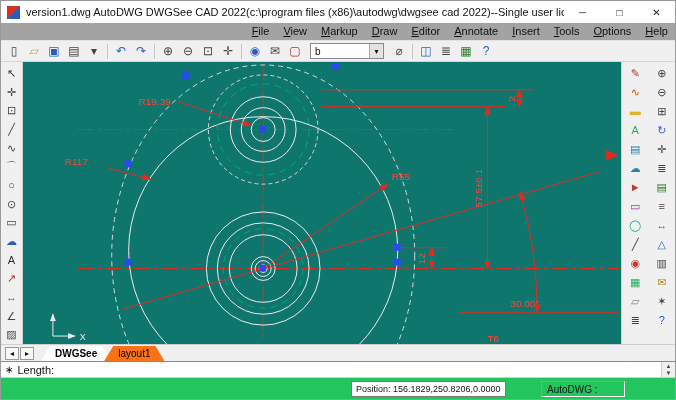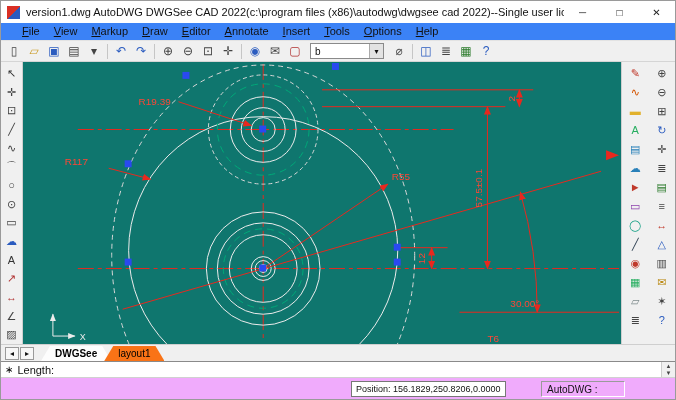--- a/index.html
+++ b/index.html
@@ -13,22 +13,22 @@
     user-select: none;
   }
   
   .titlebar { height: 22px; display: flex; align-items: center; background: #fff; flex: none; }
   .app-icon { width: 13px; height: 13px; margin-left: 6px; flex: none;
     background: linear-gradient(135deg, #d93025 0 52%, #2a5bbf 52% 100%); }
   .title { margin-left: 6px; font-size: 11px; white-space: nowrap; overflow: hidden; flex: 1; }
   .win-controls { display: flex; height: 100%; flex: none; }
   .win-btn { width: 37px; display: flex; align-items: center; justify-content: center; font-size: 10px; color: #222; }
   
-  .menubar { height: 18px; display: flex; align-items: stretch; background: #3b82f6; padding-left: 14px;
-    border-bottom: 1px solid #e3e3e3; flex: none; }
+  .menubar { height: 18px; display: flex; align-items: stretch; background: #a3a3a3; padding-left: 3px;
+    border-bottom: 1px solid #e3e3e3; flex: none; justify-content: flex-end; }
   .menu-item { padding: 2px 7px 0 7px; font-size: 11px; cursor: default; }
   
   .toolbar { height: 21px; background: #f0f0f0; display: flex; align-items: center; padding: 0 3px;
     border-bottom: 1px solid #d5d5d5; flex: none; }
   .tb-group { display: flex; align-items: center; }
   .tool-btn { width: 20px; height: 18px; display: flex; align-items: center; justify-content: center;
     font-size: 12px; line-height: 1; cursor: default; }
   .tool-btn.sm { width: 18px; height: 18px; font-size: 11px; }
   .tb-sep { width: 1px; height: 15px; background: #c6c6c6; margin: 0 3px; flex: none; }
   .combo { width: 74px; height: 16px; background: #fff; border: 1px solid #8a8a8a; display: flex;
@@ -56,21 +56,21 @@
   .tab.active { background: #fdfdfd; font-weight: bold; }
   
   .commandbar { height: 16px; background: #fff; border-top: 1px solid #8a8a8a; display: flex;
     align-items: center; padding-left: 4px; flex: none; }
   .cmd-icon { font-size: 10px; margin-right: 4px; color: #000; }
   .cmd-text { font-size: 11px; }
   .cmd-scroll { margin-left: auto; width: 14px; height: 100%; background: #f0f0f0;
     border-left: 1px solid #ccc; display: flex; flex-direction: column; }
   .cmd-scroll span { flex: 1; display: flex; align-items: center; justify-content: center; font-size: 6px; color: #444; }
   
-  .statusbar { height: 22px; background: #f0abfc; border-top: 1px solid #d0d0d0; position: relative; flex: none; }
+  .statusbar { height: 22px; background: #22c55e; border-top: 1px solid #d0d0d0; position: relative; flex: none; }
   .pos-box { position: absolute; left: 350px; top: 3px; height: 16px; background: #fff;
     border: 1px solid #777; display: flex; align-items: center; padding: 0 4px; font-size: 9px; white-space: nowrap; }
   .len-box { position: absolute; left: 540px; top: 3px; width: 84px; height: 16px;
     border-top: 1px solid #9a9a9a; border-left: 1px solid #9a9a9a; border-bottom: 1px solid #fff; border-right: 1px solid #fff;
     display: flex; align-items: center; padding-left: 5px; font-size: 10px; }
   u { text-decoration: underline; }
 </style>
 </head>
 <body>
 

